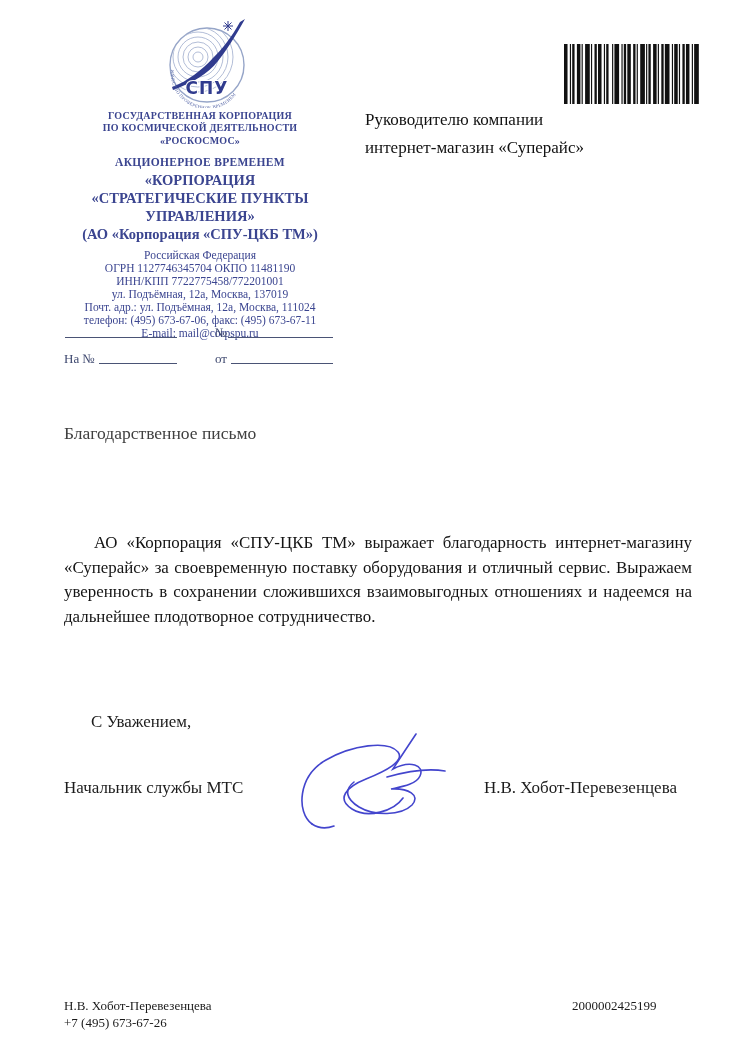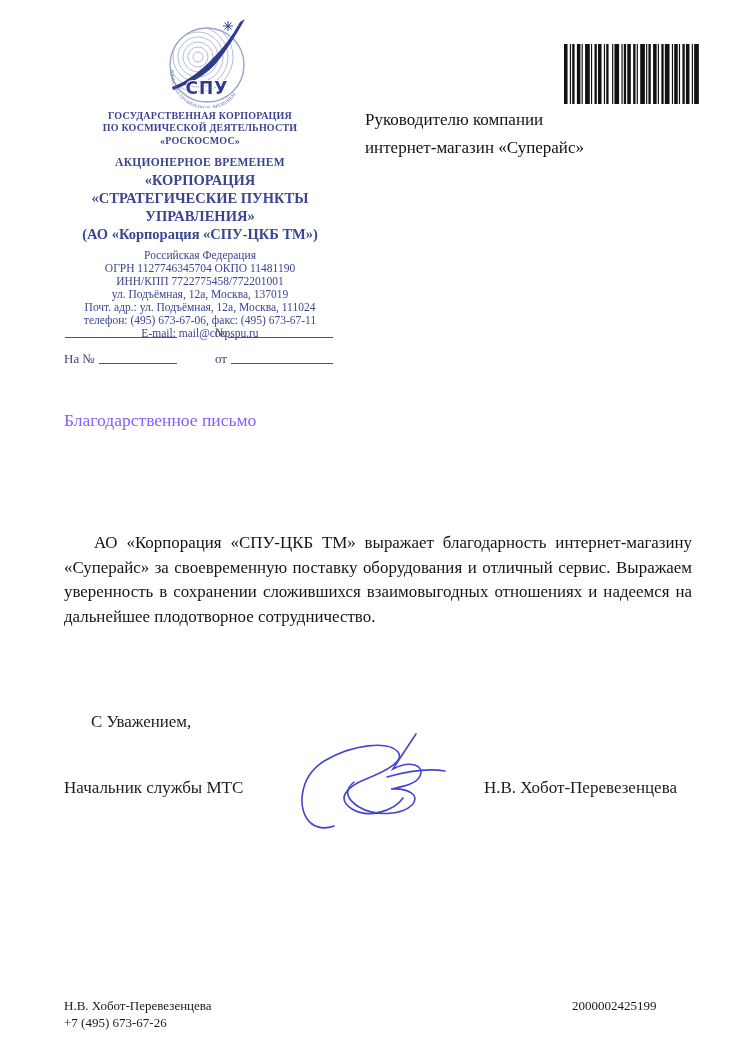--- a/index.html
+++ b/index.html
@@ -33,21 +33,21 @@
   .lh-details div{margin-top:.6px;}
   
   .recipient{
     position:absolute;left:365px;top:106px;width:330px;
     font-size:17px;line-height:28px;color:#111;
   }
   
   .ref-label{position:absolute;font-size:13px;color:#3d476e;}
   .ref-line{position:absolute;border-bottom:1.5px solid var(--line);height:0;}
   
-  .title{position:absolute;left:64px;top:410px;font-size:17.5px;color:#8b5cf6;}
+  .title{position:absolute;left:64px;top:423px;font-size:17.5px;color:#404040;}
   .body-text{
     position:absolute;left:64px;top:531px;width:628px;
     font-size:16.9px;line-height:24.6px;
     text-align:justify;text-align-last:left;text-indent:30px;color:#141414;
   }
   .regards{position:absolute;left:91px;top:712px;font-size:16.9px;}
   .position{position:absolute;left:64px;top:778px;font-size:17px;}
   .signatory{position:absolute;left:484px;top:778px;font-size:17px;}
   .signature{position:absolute;left:292px;top:730px;width:184px;height:106px;}
   

